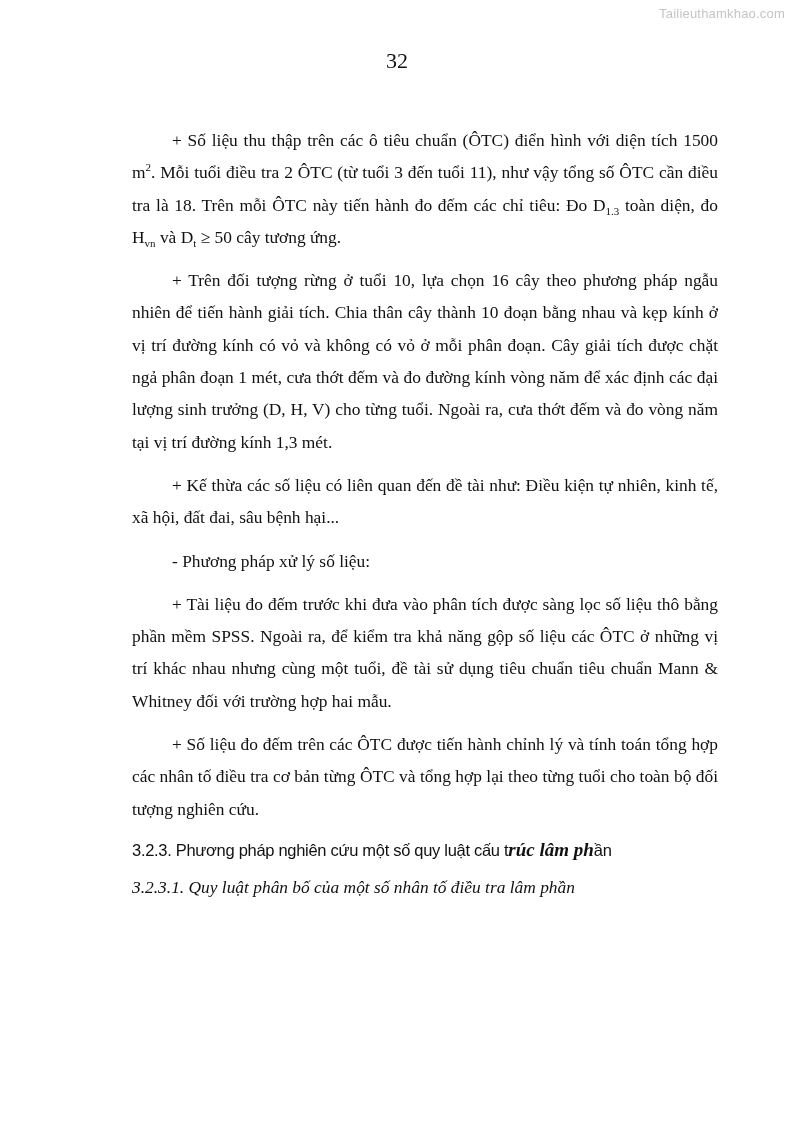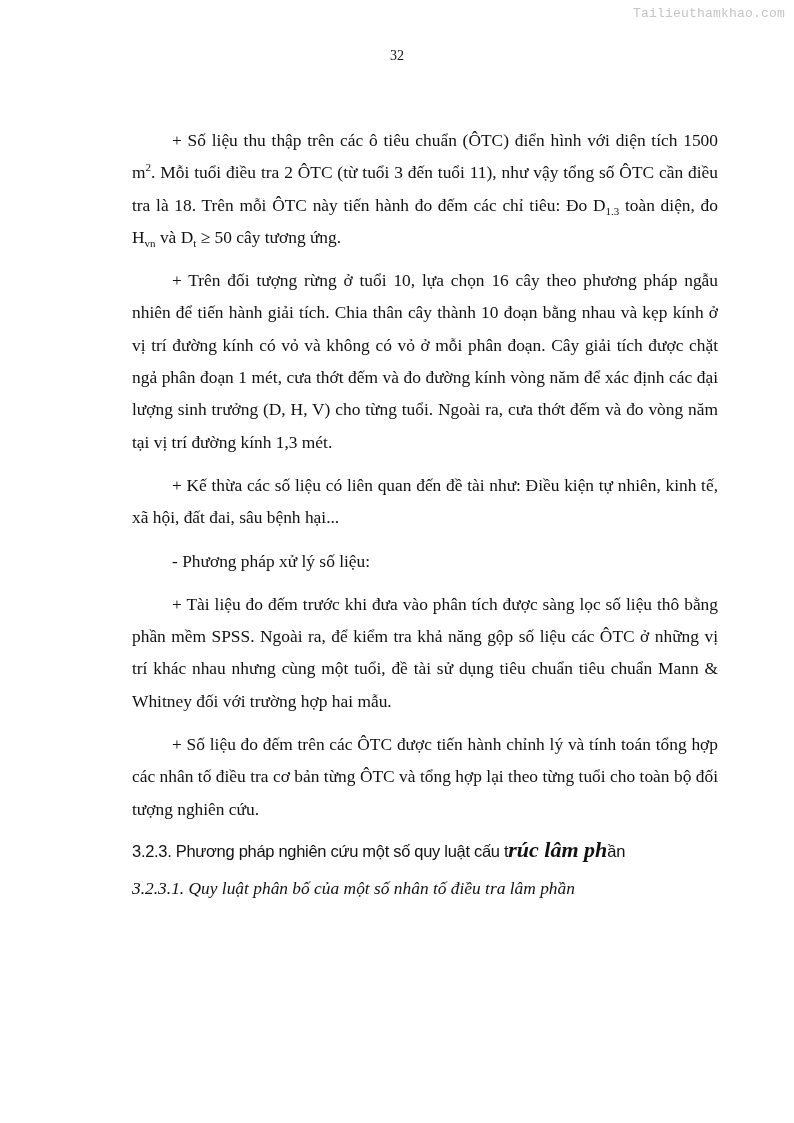--- a/index.html
+++ b/index.html
@@ -1,40 +1,40 @@
 <!DOCTYPE html>
 <html><head>
   <meta charset="utf-8">
   <style>
     html, body { margin: 0; padding: 0; background: #ffffff; }
     body { width: 794px; height: 1123px; position: relative; overflow: hidden; }
     .watermark {
       position: absolute; top: 6px; right: 9px;
-      font-family: Liberation Mono, monospace; font-size: 13px;
+      font-family: Liberation Sans, sans-serif; font-size: 13px;
       color: #c4c4c4; letter-spacing: 0.2px;
     }
     .page-number {
       position: absolute; top: 48px; left: 0; width: 100%;
       text-align: center; font-family: "Liberation Serif", serif;
-      font-size: 14px; color: #111;
+      font-size: 22px; color: #111;
     }
     .content {
       position: absolute; top: 124px; left: 132px; width: 586px;
       font-family: "Liberation Serif", serif; font-size: 17.4px; color: #111;
     }
     .para {
       margin: 0 0 11px 0; line-height: 32.3px; text-align: justify;
       text-indent: 40px;
     }
     .para.italic { }
     .heading3 {
       font-family: "Liberation Sans", sans-serif; font-size: 16.5px;
       margin: 6px 0 0 0; line-height: 28px; letter-spacing: -0.3px;
     }
-    .heading3 .bi { font-family: "Liberation Serif", serif; font-weight: bold; font-style: italic; font-size: 22px; letter-spacing: 0; }
+    .heading3 .bi { font-family: "Liberation Serif", serif; font-weight: bold; font-style: italic; font-size: 19px; letter-spacing: 0; }
     .heading4 {
       font-style: italic; margin: 8px 0 0 0; line-height: 30px;
     }
     sub, sup { font-size: 11px; line-height: 0; }
   </style>
 </head>
 <body>
 
 <div class="watermark">Tailieuthamkhao.com</div>
 <div class="page-number">32</div>

